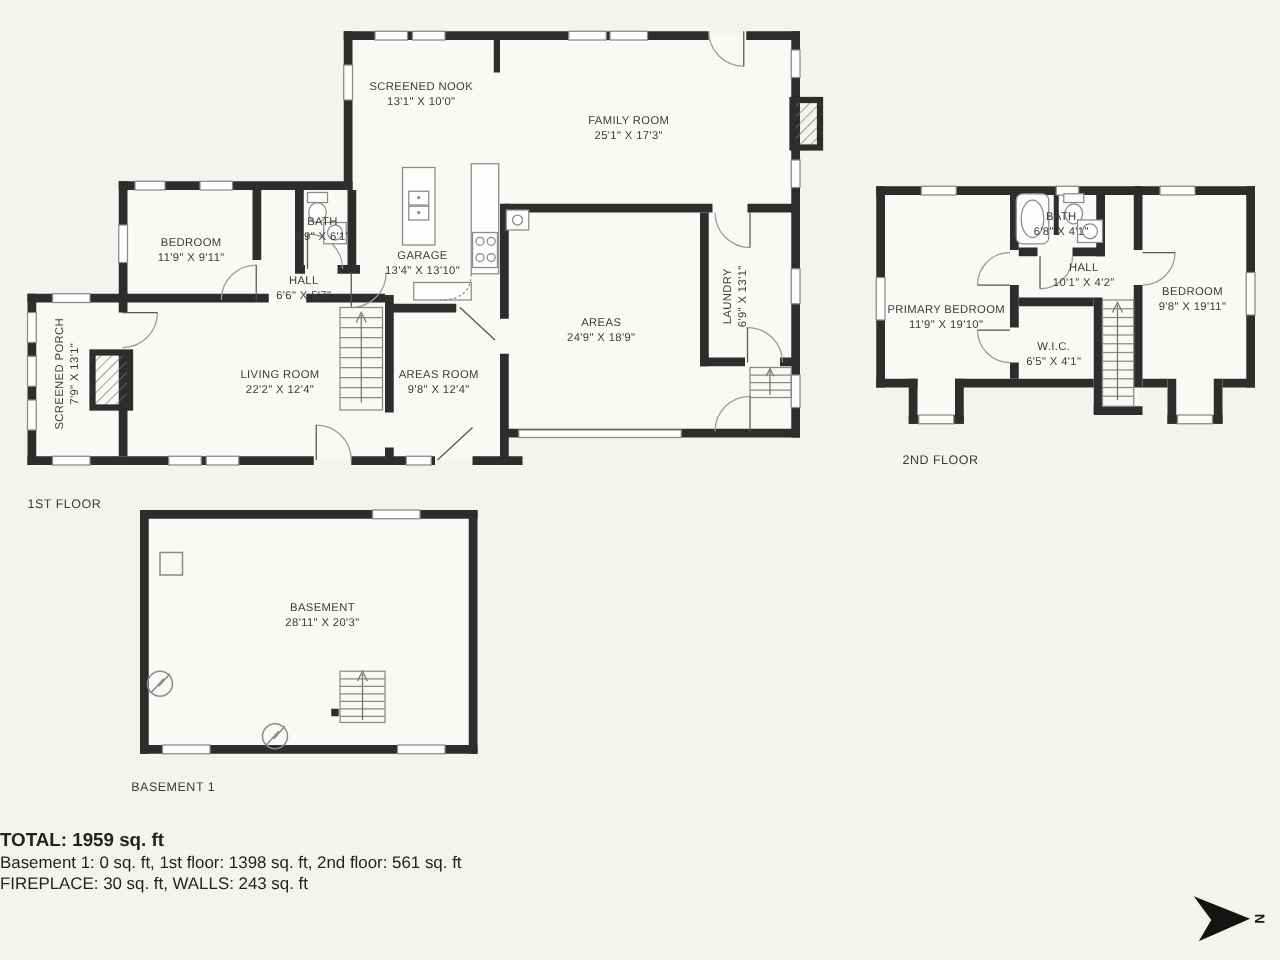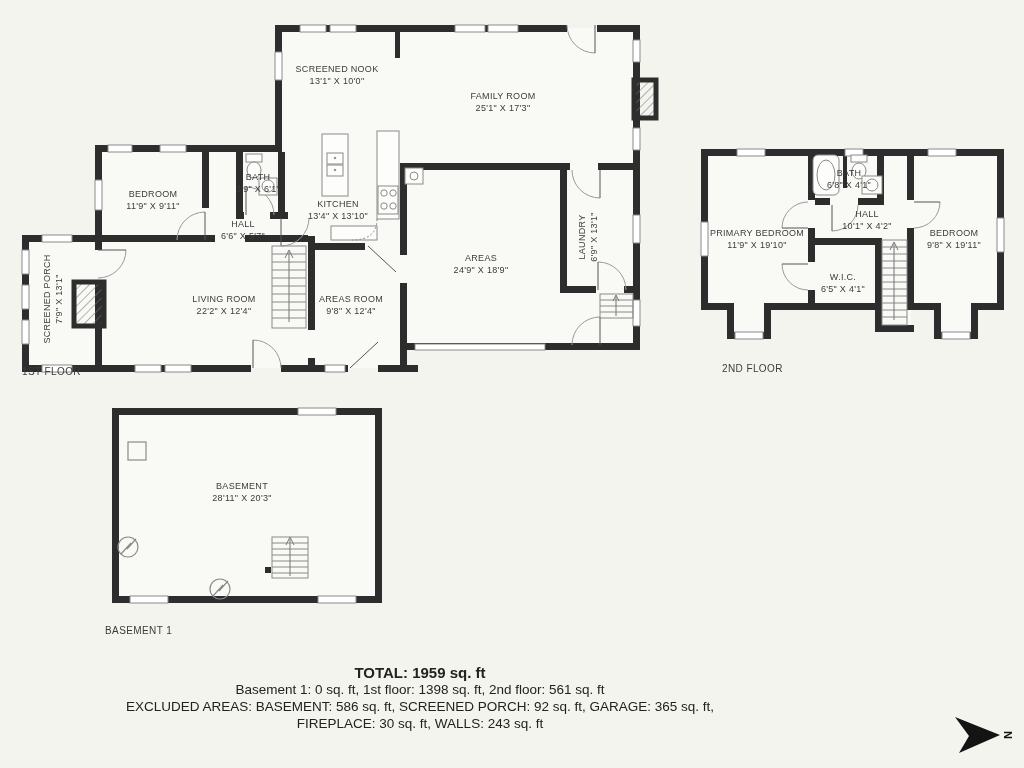--- a/index.html
+++ b/index.html
@@ -4,21 +4,21 @@
 <style>
   html,body{margin:0;padding:0;}
   body{font-family:"Liberation Sans", sans-serif;}
   #stage{position:relative;width:1024px;height:768px;background:#f4f4ef;overflow:hidden;}
   #plan-svg{position:absolute;left:0;top:0;}
   .label{position:absolute;transform:translate(-50%,-50%);text-align:center;color:#3b3b3b;
          font-size:9px;line-height:12px;letter-spacing:.3px;white-space:nowrap;}
   .label span{display:block;}
   .label.rot{transform:translate(-50%,-50%) rotate(-90deg);}
   .floor-tag{position:absolute;color:#3b3b3b;font-size:10px;letter-spacing:.4px;white-space:nowrap;}
-  #summary{position:absolute;left:0;top:664px;width:840px;text-align:center;color:#222;}
+  #summary{position:absolute;left:0;top:664px;width:840px;text-align:left;color:#222;}
   #summary .t1{font-size:15px;font-weight:bold;line-height:17px;}
   #summary .t2{font-size:13.5px;line-height:17px;}
 </style>
 </head>
 <body>
 
 <div id="stage">
 
 <svg id="plan-svg" width="1024" height="768" viewBox="0 0 1024 768">
   <defs>
@@ -308,21 +308,21 @@
     </div>
 <div class="label" style="left:258px;top:183px">
       <span>BATH</span>
       <span class="dims">3'9" X 6'1"</span>
     </div>
 <div class="label" style="left:243px;top:230px">
       <span>HALL</span>
       <span class="dims">6'6" X 5'7"</span>
     </div>
 <div class="label" style="left:338px;top:210px">
-      <span>KITCHEN</span>
+      <span>GARAGE</span>
       <span class="dims">13'4" X 13'10"</span>
     </div>
 <div class="label" style="left:481px;top:264px">
       <span>AREAS</span>
       <span class="dims">24'9" X 18'9"</span>
     </div>
 <div class="label rot" style="left:588px;top:237px">
       <span>LAUNDRY</span>
       <span class="dims">6'9" X 13'1"</span>
     </div>
@@ -332,50 +332,49 @@
     </div>
 <div class="label" style="left:224px;top:305px">
       <span>LIVING ROOM</span>
       <span class="dims">22'2" X 12'4"</span>
     </div>
 <div class="label" style="left:351px;top:305px">
       <span>AREAS ROOM</span>
       <span class="dims">9'8" X 12'4"</span>
     </div>
 
-<div class="label" style="left:757px;top:239px">
+<div class="label" style="left:757px;top:253px">
       <span>PRIMARY BEDROOM</span>
       <span class="dims">11'9" X 19'10"</span>
     </div>
 <div class="label" style="left:849px;top:179px">
       <span>BATH</span>
       <span class="dims">6'8" X 4'1"</span>
     </div>
 <div class="label" style="left:867px;top:220px">
       <span>HALL</span>
       <span class="dims">10'1" X 4'2"</span>
     </div>
 <div class="label" style="left:954px;top:239px">
       <span>BEDROOM</span>
       <span class="dims">9'8" X 19'11"</span>
     </div>
 <div class="label" style="left:843px;top:283px">
       <span>W.I.C.</span>
       <span class="dims">6'5" X 4'1"</span>
     </div>
 
-<div class="label" style="left:242px;top:492px">
+<div class="label" style="left:258px;top:492px">
       <span>BASEMENT</span>
       <span class="dims">28'11" X 20'3"</span>
     </div>
 
-<div class="floor-tag" style="left:22px;top:366px">1ST FLOOR</div>
+<div class="floor-tag" style="left:22px;top:398px">1ST FLOOR</div>
 <div class="floor-tag" style="left:722px;top:363px">2ND FLOOR</div>
 <div class="floor-tag" style="left:105px;top:625px">BASEMENT 1</div>
 
 <div id="summary">
   <div class="t1">TOTAL: 1959 sq. ft</div>
   <div class="t2">Basement 1: 0 sq. ft, 1st floor: 1398 sq. ft, 2nd floor: 561 sq. ft</div>
-  <div class="t2">EXCLUDED AREAS: BASEMENT: 586 sq. ft, SCREENED PORCH: 92 sq. ft, GARAGE: 365 sq. ft,</div>
   <div class="t2">FIREPLACE: 30 sq. ft, WALLS: 243 sq. ft</div>
 </div>
 
 </div>
 
 </body></html>

